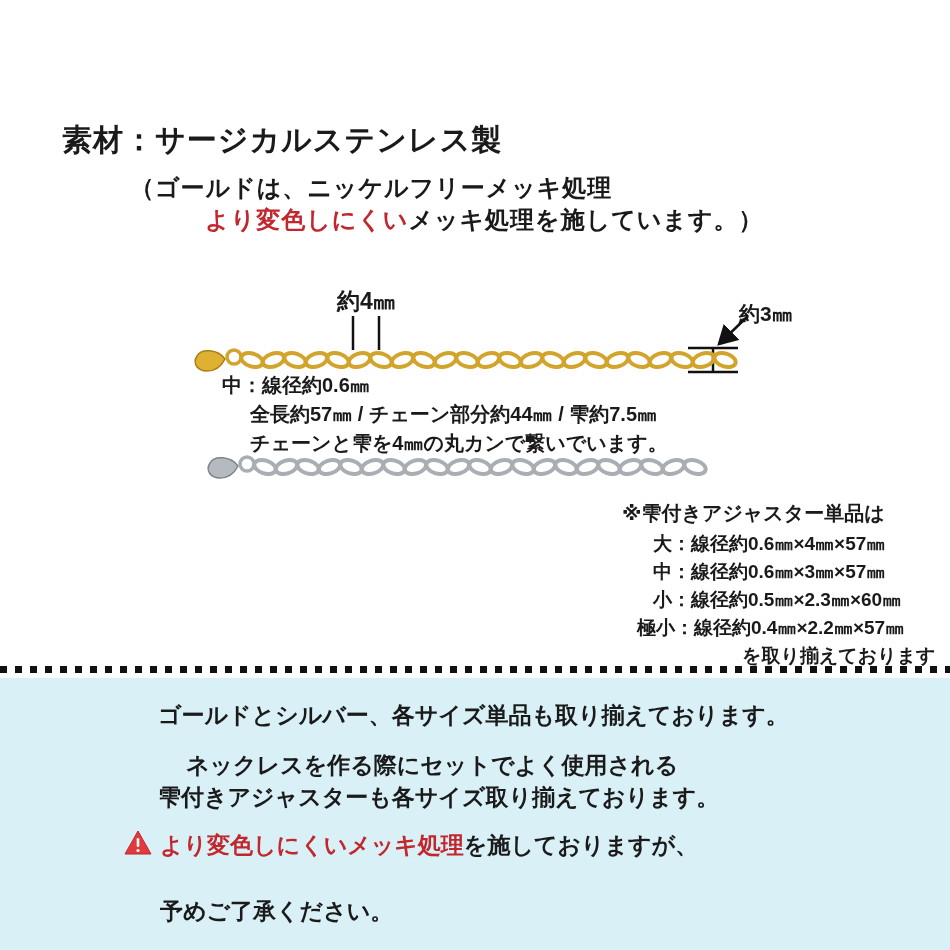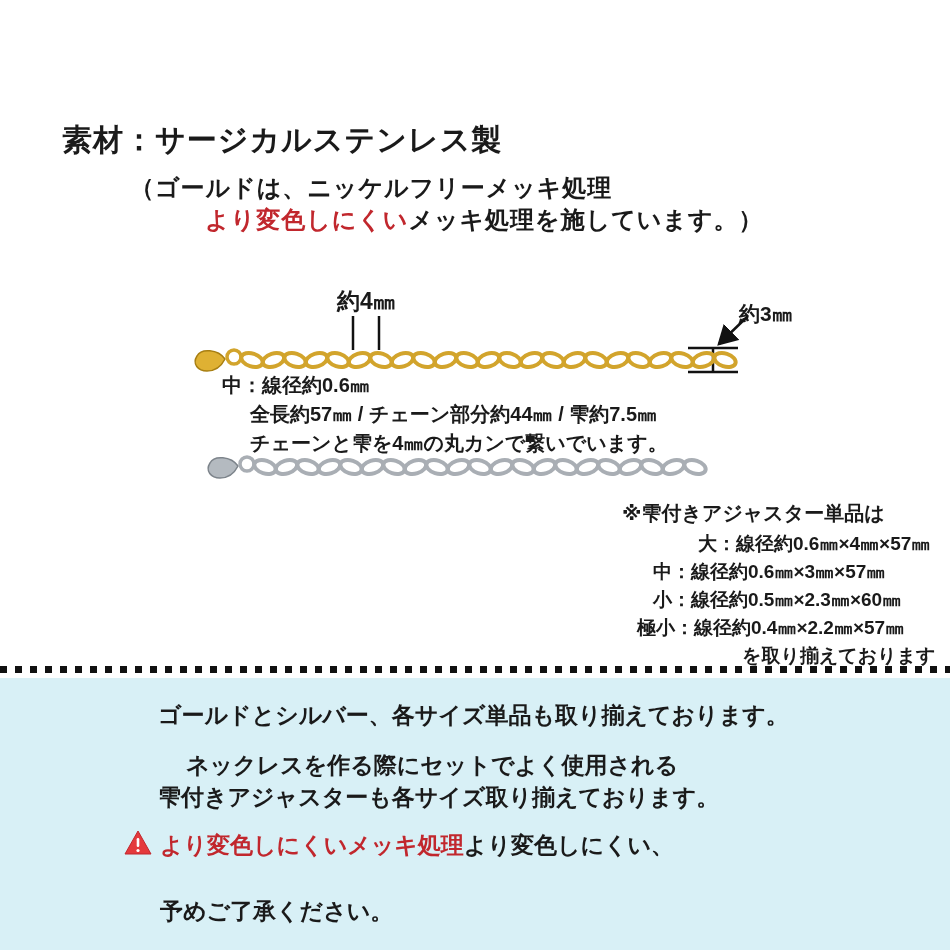--- a/index.html
+++ b/index.html
@@ -104,36 +104,36 @@
         <ellipse cx="673.5" cy="187" rx="11" ry="6.5" fill="none" stroke="#a9aeb4" stroke-width="4" transform="rotate(-18 673.5 187)"></ellipse>
         <ellipse cx="695" cy="187" rx="11" ry="6.5" fill="none" stroke="#a9aeb4" stroke-width="4" transform="rotate(18 695 187)"></ellipse>
       </g>
   </svg>
 
   <div class="abs spec" style="left:222px;top:372px;">中：線径約0.6㎜</div>
   <div class="abs spec" style="left:250px;top:401px;">全長約57㎜ / チェーン部分約44㎜ / 雫約7.5㎜</div>
   <div class="abs spec" style="left:250px;top:430px;">チェーンと雫を4㎜の丸カンで繋いでいます。</div>
 
   <div class="abs spec" style="left:622px;top:500px;">※雫付きアジャスター単品は</div>
-  <div class="abs variant" style="left:653px;top:531px;margin-left:45px;">大：線径約0.6㎜×4㎜×57㎜</div>
+  <div class="abs variant" style="left:653px;top:531px;">大：線径約0.6㎜×4㎜×57㎜</div>
   <div class="abs variant" style="left:653px;top:559px;">中：線径約0.6㎜×3㎜×57㎜</div>
   <div class="abs variant" style="left:653px;top:587px;">小：線径約0.5㎜×2.3㎜×60㎜</div>
   <div class="abs variant" style="left:637px;top:615px;">極小：線径約0.4㎜×2.2㎜×57㎜</div>
   <div class="abs variant" style="left:742px;top:643px;">を取り揃えております</div>
 
   <div class="dotted-line"></div>
   <div class="note-bg"></div>
 
   <div class="abs note" style="left:158px;top:700px;text-align:center;">ゴールドとシルバー、各サイズ単品も取り揃えております。</div>
   <div class="abs note" style="left:158px;top:750px;margin-left:28px;">ネックレスを作る際にセットでよく使用される</div>
   <div class="abs note" style="left:158px;top:782px;">雫付きアジャスターも各サイズ取り揃えております。</div>
 
   <div class="abs warn-row" style="left:124px;top:830px;">
     <svg width="28" height="26" viewBox="0 0 28 26">
       <path d="M14 1 L27 24 L1 24 Z" fill="#e4393c" stroke="#c1272d" stroke-width="1"></path>
       <rect x="12.7" y="8" width="2.6" height="9" rx="1.3" fill="#ffffff"></rect>
       <circle cx="14" cy="20.5" r="1.6" fill="#ffffff"></circle>
     </svg>
-    <div class="note"><span class="red">より変色しにくいメッキ処理</span><span>より変色しにくい、</span></div>
+    <div class="note"><span class="red">より変色しにくいメッキ処理</span><span>を施しておりますが、</span></div>
   </div>
   <div class="abs note" style="left:160px;top:896px;">予めご了承ください。</div>
 
 </div>
 
 </body></html>

